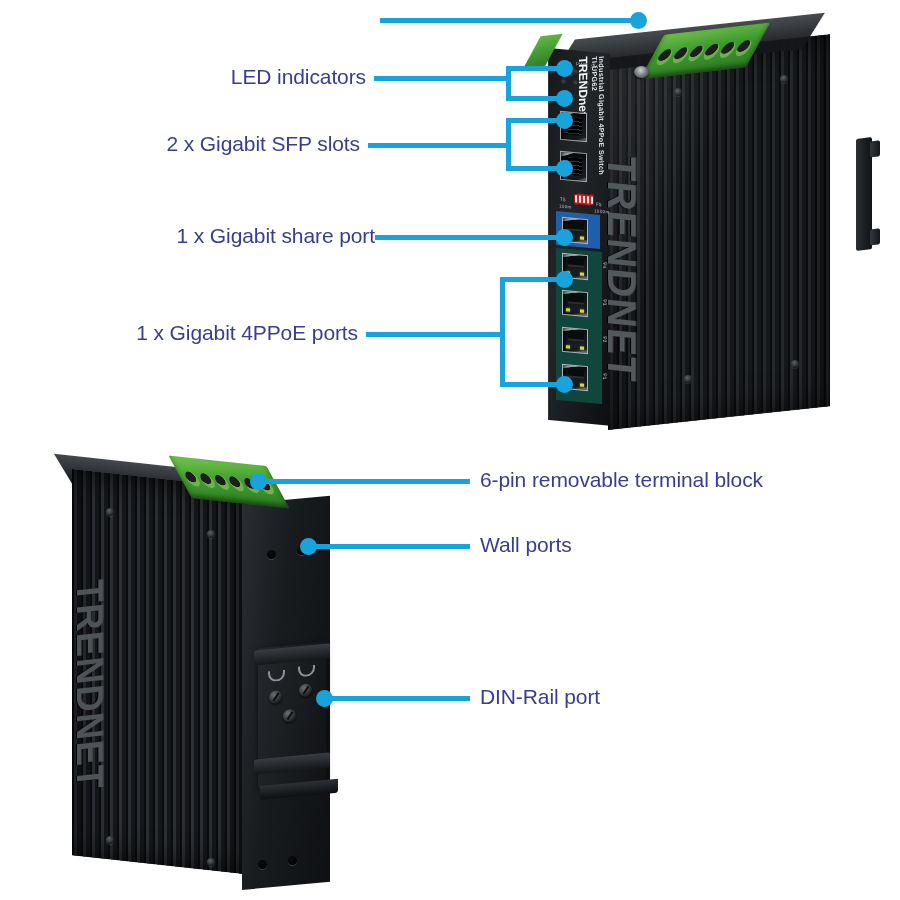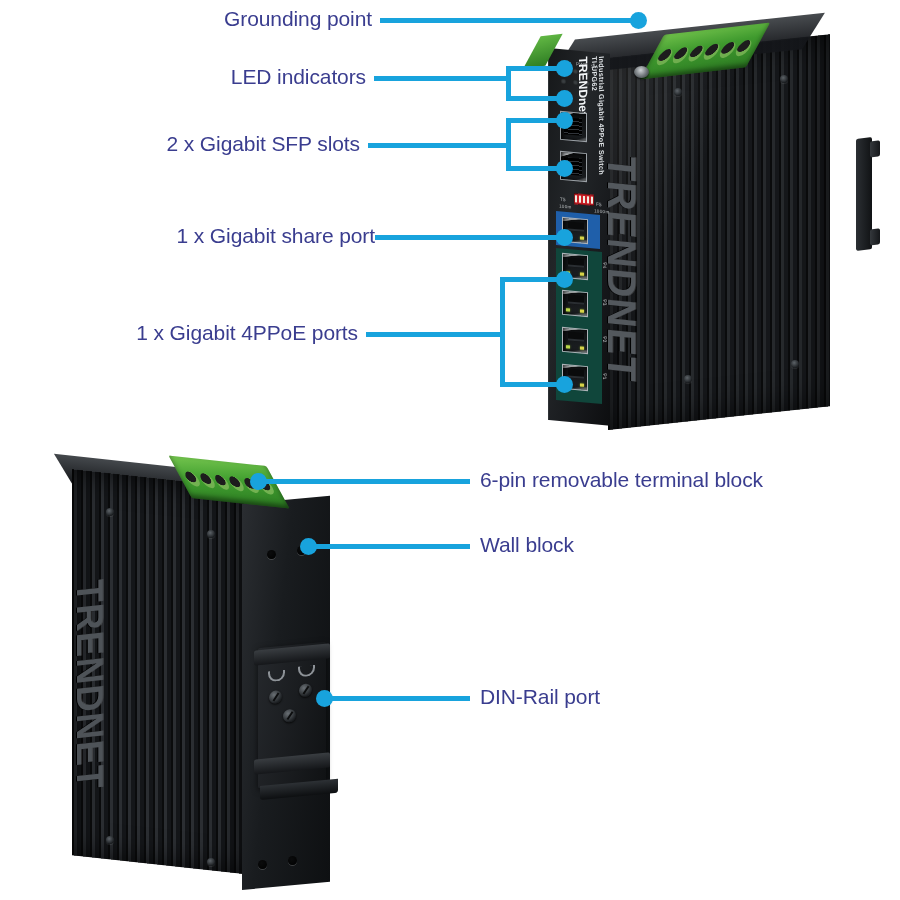--- a/index.html
+++ b/index.html
@@ -560,29 +560,28 @@
 
   <div class="dot" style="left:250px; top:473px;"></div>
   <div class="lead-h" style="left:258px; top:479px; width:212px;"></div>
 
   <div class="dot" style="left:300px; top:538px;"></div>
   <div class="lead-h" style="left:308px; top:544px; width:162px;"></div>
 
   <div class="dot" style="left:316px; top:690px;"></div>
   <div class="lead-h" style="left:324px; top:696px; width:146px;"></div>
 
-  <div class="callout-label lbl-right" style="left:0px; top:8px; width:372px;">Grounding point</div>
 
   <div class="callout-label lbl-right" style="left:0px; top:66px; width:366px;">LED indicators</div>
 
   <div class="callout-label lbl-right" style="left:0px; top:133px; width:360px;">2 x Gigabit SFP slots</div>
 
   <div class="callout-label lbl-right" style="left:8px; top:225px; width:367px;">1 x Gigabit share port</div>
 
   <div class="callout-label lbl-right" style="left:0px; top:322px; width:358px;">1 x Gigabit 4PPoE ports</div>
 
   <div class="callout-label" style="left:480px; top:469px;">6-pin removable terminal block</div>
 
-  <div class="callout-label" style="left:480px; top:534px;">Wall block</div>
+  <div class="callout-label" style="left:480px; top:534px;">Wall ports</div>
 
   <div class="callout-label" style="left:480px; top:686px;">DIN-Rail port</div>
 
 </div>
 
 </body></html>

